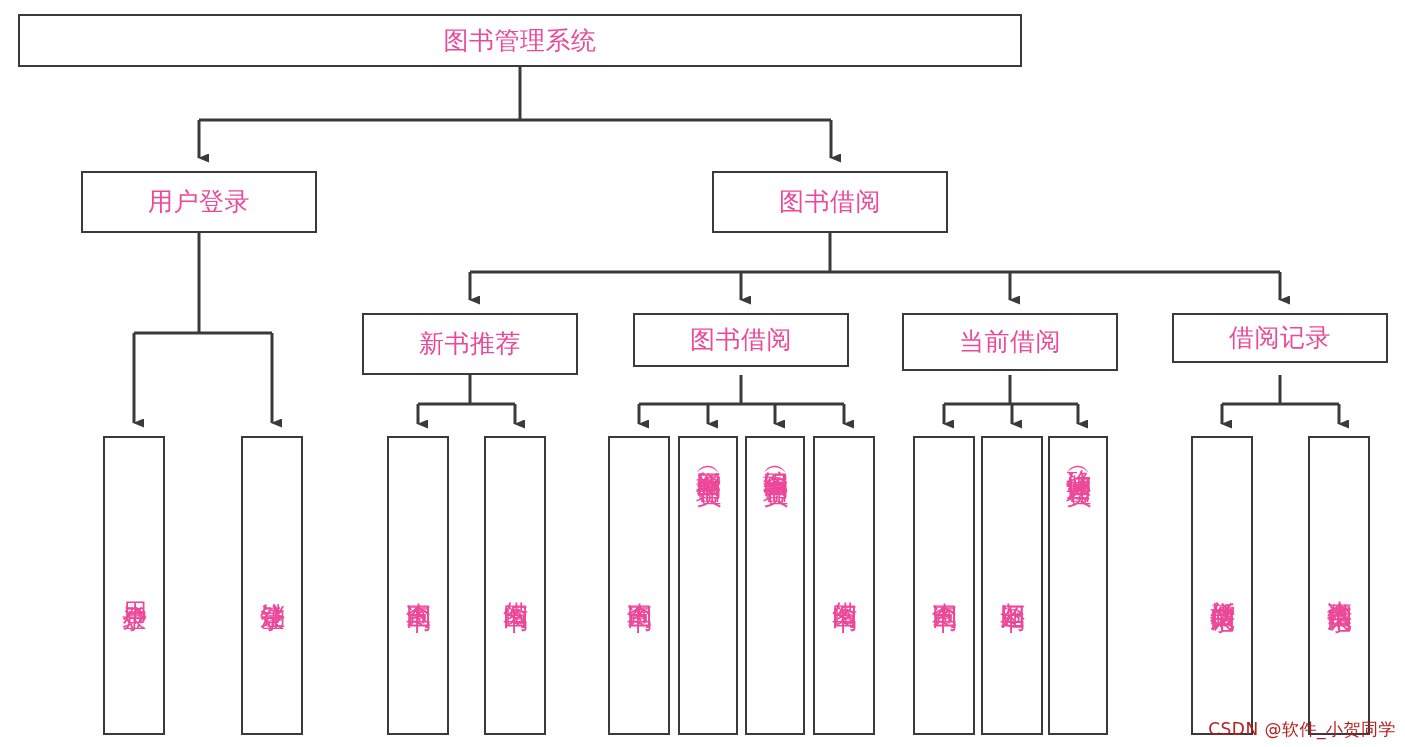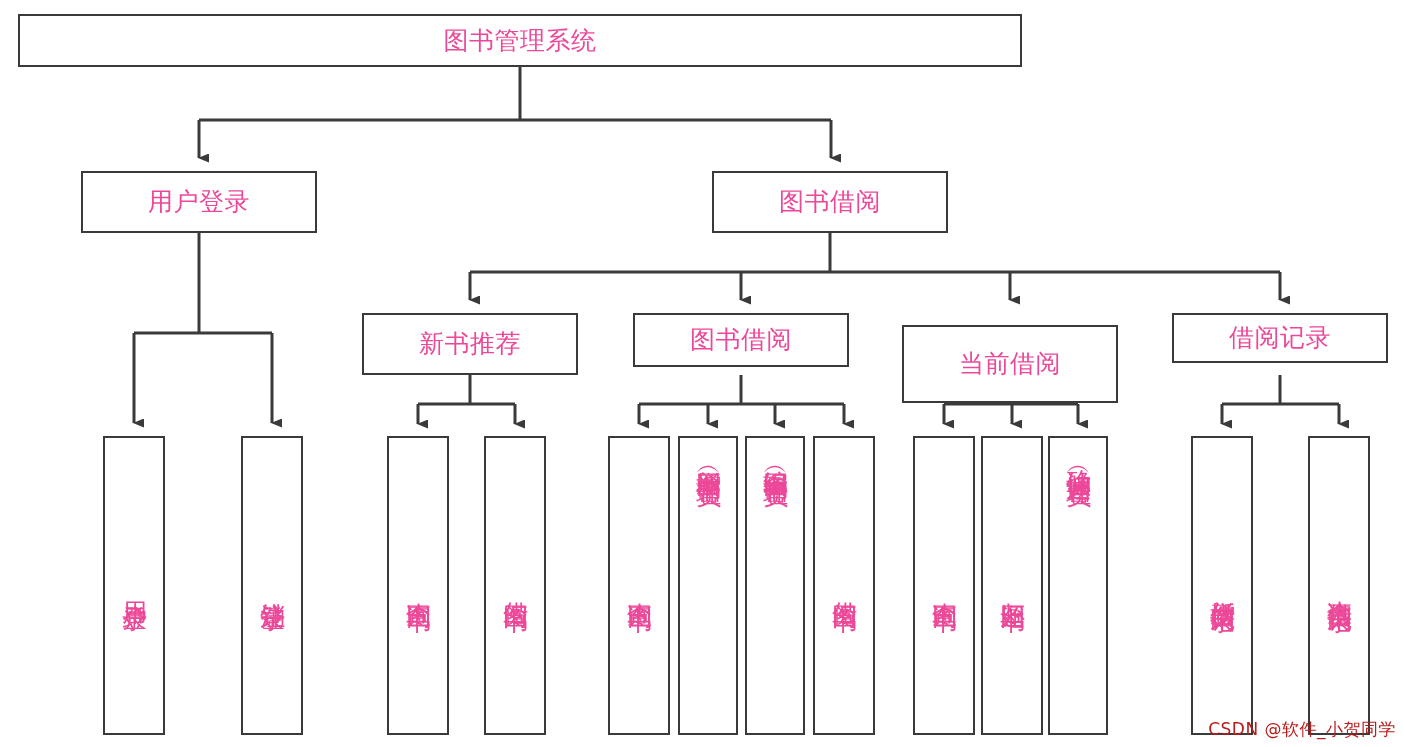--- a/index.html
+++ b/index.html
@@ -138,21 +138,21 @@
   <div class="node" style="left:712px; top:171px; width:236px; height:62px;">
     <span class="node-label">图书借阅</span>
   </div>
 
   <div class="node" style="left:362px; top:313px; width:216px; height:62px;">
     <span class="node-label">新书推荐</span>
   </div>
   <div class="node" style="left:633px; top:313px; width:216px; height:54px;">
     <span class="node-label">图书借阅</span>
   </div>
-  <div class="node" style="left:902px; top:313px; width:216px; height:78px;margin-top:12px;">
+  <div class="node" style="left:902px; top:313px; width:216px; height:58px;">
     <span class="node-label">当前借阅</span>
   </div>
   <div class="node" style="left:1172px; top:313px; width:216px; height:50px;">
     <span class="node-label">借阅记录</span>
   </div>
 
   <div class="node vertical centerbox" style="left:103px; top:436px; width:62px; height:299px;">
     <span class="node-label">用户登录</span>
   </div>
   <div class="node vertical centerbox" style="left:241px; top:436px; width:62px; height:299px;">

